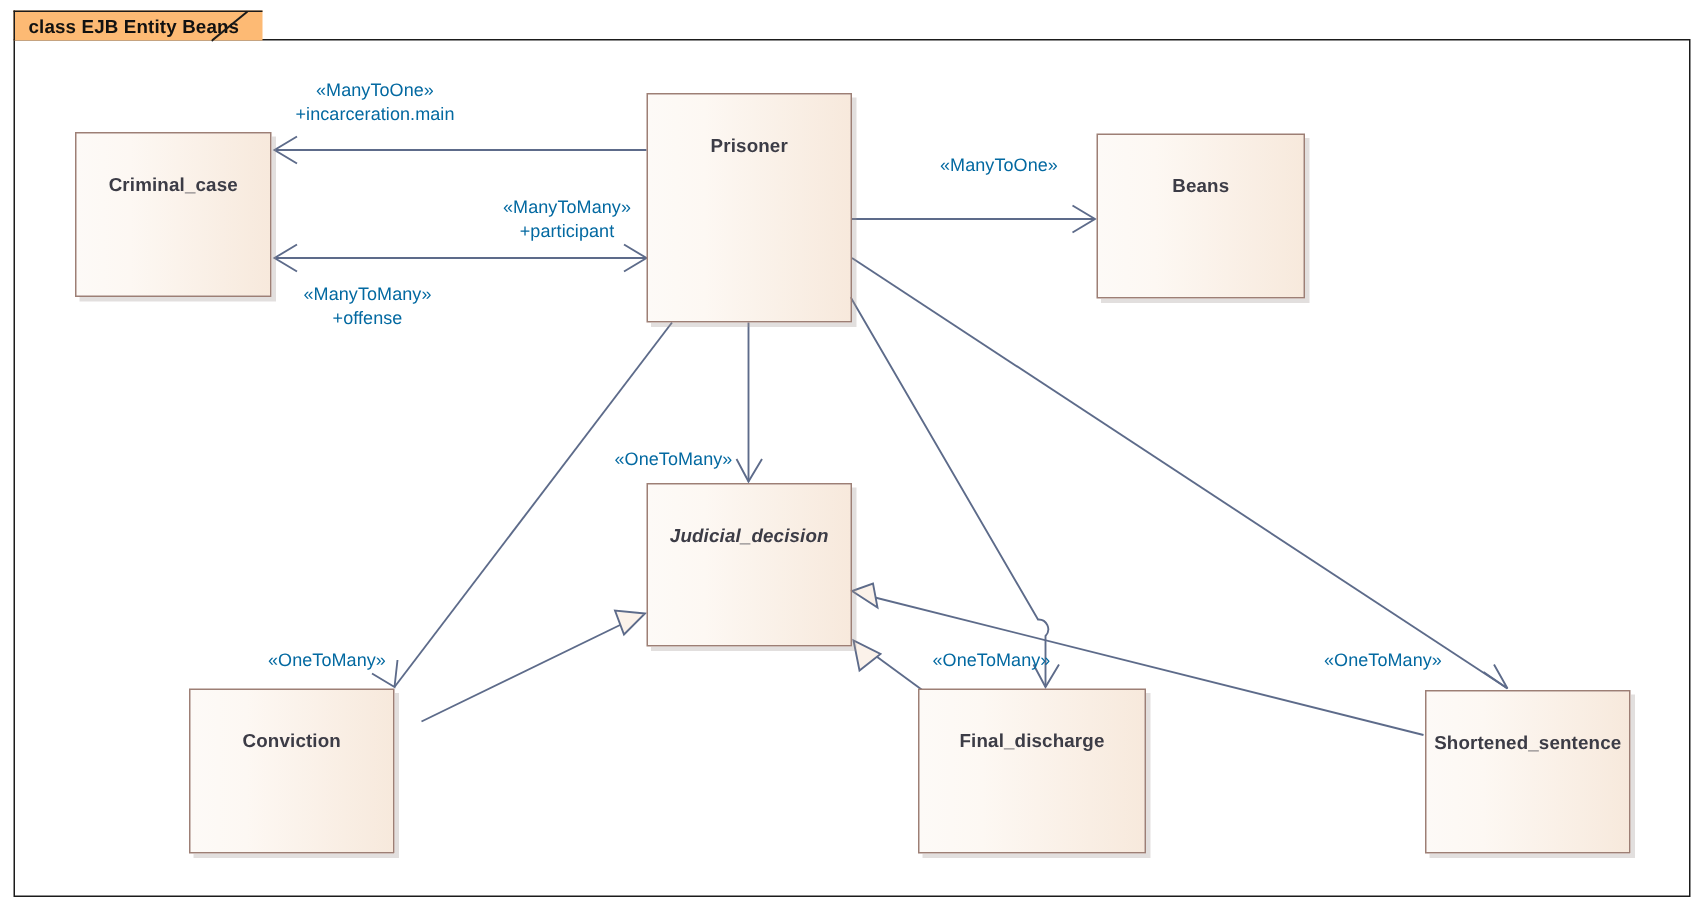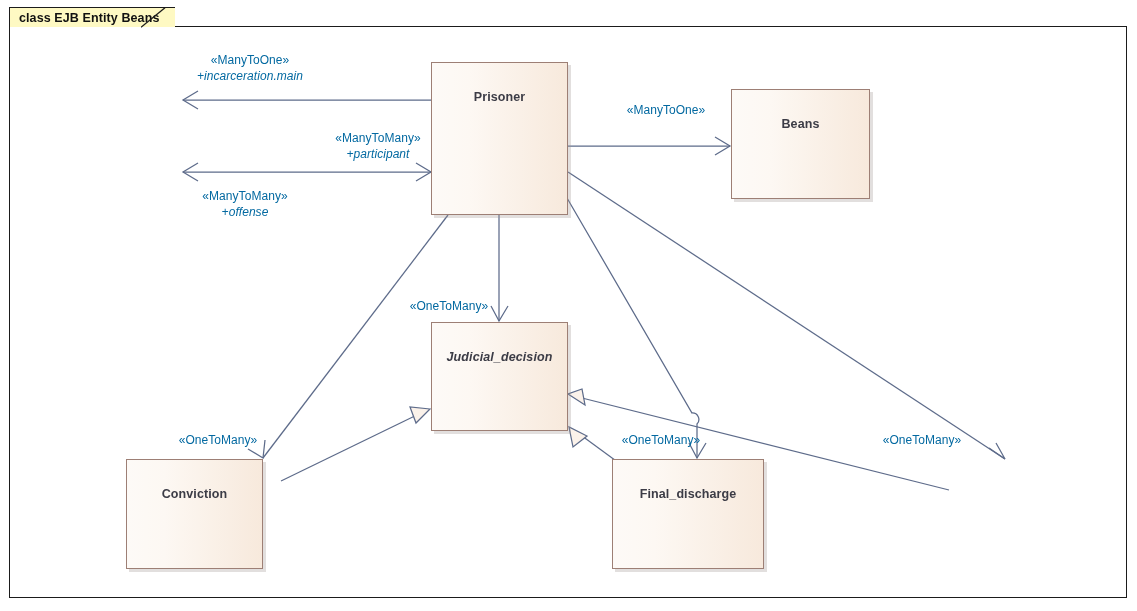--- a/index.html
+++ b/index.html
@@ -28,21 +28,21 @@
     border: 1.3px solid #1b1b1b;
     box-sizing: border-box;
     background: transparent;
   }
   #frame-tab {
     position: absolute;
     left: 9px;
     top: 7px;
     height: 20px;
     box-sizing: border-box;
-    background: #fef9c3;
+    background: #fdba74;
     border-top: 1.3px solid #1b1b1b;
     border-left: 1.3px solid #1b1b1b;
     padding: 0 0 0 9px;
     display: flex;
     align-items: center;
     justify-content: flex-end;
   }
   #frame-tab-label {
     font-size: 12.5px;
     font-weight: bold;
@@ -111,21 +111,21 @@
   .conn-label {
     position: absolute;
     font-size: 12px;
     color: #0369a1;
     text-align: center;
     white-space: nowrap;
     line-height: 16px;
     letter-spacing: 0.05px;
   }
   .conn-label .stereo { display: block; }
-  .conn-label .role   { display: block; font-style: italic; }
+  .conn-label .role   { display: block; }
 </style>
 </head>
 <body>
 
 <div id="diagram-root">
 
   <div id="frame-border"></div>
 
   <div id="frame-tab">
     <span id="frame-tab-label">class EJB Entity Beans</span>
@@ -183,20 +183,23 @@
       <line class="conn-line" x1="623" y1="466" x2="578" y2="433"></line>
       <path class="gen-head" d="M 569,427 L 573,447 L 587,436 Z"></path>
     </g>
 
     <g>
       <line class="conn-line" x1="949" y1="490" x2="578" y2="397"></line>
       <path class="gen-head" d="M 568,394 L 585,405 L 582,389 Z"></path>
     </g>
   </svg>
 
+  <div class="uml-class" style="left:50px; top:88px; width:131px; height:110px;">
+    <span class="uml-class-name">Criminal_case</span>
+  </div>
 
   <div class="uml-class" style="left:431px; top:62px; width:137px; height:153px;">
     <span class="uml-class-name">Prisoner</span>
   </div>
 
   <div class="uml-class" style="left:731px; top:89px; width:139px; height:110px;">
     <span class="uml-class-name">Beans</span>
   </div>
 
   <div class="uml-class" style="left:431px; top:322px; width:137px; height:109px;">
@@ -204,20 +207,23 @@
   </div>
 
   <div class="uml-class" style="left:126px; top:459px; width:137px; height:110px;">
     <span class="uml-class-name">Conviction</span>
   </div>
 
   <div class="uml-class" style="left:612px; top:459px; width:152px; height:110px;">
     <span class="uml-class-name">Final_discharge</span>
   </div>
 
+  <div class="uml-class" style="left:950px; top:460px; width:137px; height:109px;">
+    <span class="uml-class-name">Shortened_sentence</span>
+  </div>
 
   <div class="conn-label" style="left:170px; top:52px; width:160px;">
     <span class="stereo">«ManyToOne»</span>
     <span class="role">+incarceration.main</span>
   </div>
 
   <div class="conn-label" style="left:298px; top:130px; width:160px;">
     <span class="stereo">«ManyToMany»</span>
     <span class="role">+participant</span>
   </div>

